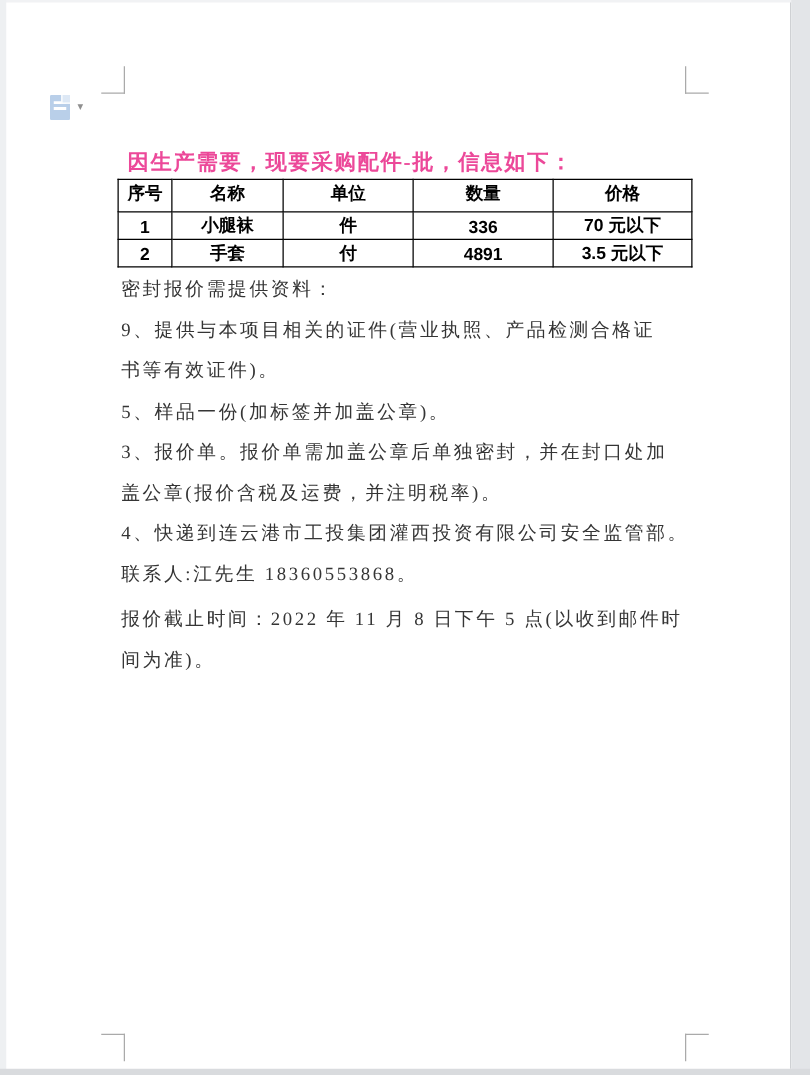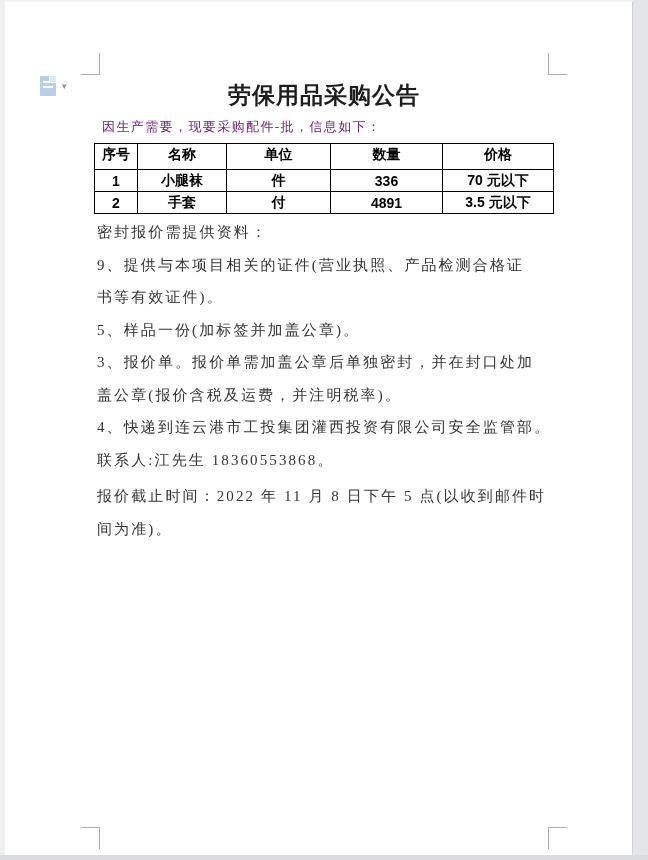--- a/index.html
+++ b/index.html
@@ -30,22 +30,22 @@
   .paste-doc::before { content: ""; position: absolute; left: 3px; top: 5px; width: 10px; height: 10px;
                background: repeating-linear-gradient(180deg, #ffffff 0 2px, #b9cfe9 2px 5px); }
   .paste-doc::after { content: ""; position: absolute; right: 0; top: 0; width: 6px; height: 6px;
                background: #dde8f5; border-left: 1px solid #ffffff; border-bottom: 1px solid #ffffff; }
   .paste-arrow { position: absolute; left: 24px; top: 6px; font-size: 9px; color: #8f8f8f;
                font-family: "DejaVu Sans", sans-serif; line-height: 12px; }
 
   
   .doc-title { position: absolute; left: 95px; top: 80px; width: 448px; text-align: center;
                font-size: 23px; font-weight: 700; color: #1d1d1d; letter-spacing: 1px; }
-  .doc-intro { position: absolute; left: 97px; top: 118px; font-size: 13px; color: #701a75;
-               letter-spacing: 1.4px; }
+  .doc-intro { position: absolute; left: 97px; top: 118px; font-size: 17px; color: #ec4899;
+               letter-spacing: 1.4px; font-weight: bold; }
 
   table.price-table { position: absolute; left: 89px; top: 143px; border-collapse: collapse;
                table-layout: fixed; font-family: "Liberation Sans", sans-serif; }
   table.price-table td, table.price-table th { border: 1.5px solid #000000; text-align: center;
                font-weight: 700; color: #000000; font-size: 14px; overflow: hidden; white-space: nowrap; }
   table.price-table th { height: 26px; vertical-align: top; padding-top: 2px; }
   table.price-table td { height: 22px; vertical-align: middle; }
   .col-0 { width: 43px; } .col-1 { width: 89px; } .col-2 { width: 104px; }
   .col-3 { width: 112px; } .col-4 { width: 111px; }
 
@@ -64,21 +64,20 @@
     <div class="mark mark-tl"></div>
     <div class="mark mark-tr"></div>
     <div class="mark mark-bl"></div>
     <div class="mark mark-br"></div>
 
     <div class="paste-widget">
       <span class="paste-doc"></span>
       <span class="paste-arrow">▾</span>
     </div>
 
-    <div class="doc-title">劳保用品采购公告</div>
 
     <div class="doc-intro">因生产需要，现要采购配件-批，信息如下：</div>
 
     <table class="price-table">
       <colgroup>
         <col class="col-0">
           <col class="col-1">
           <col class="col-2">
           <col class="col-3">
           <col class="col-4">

